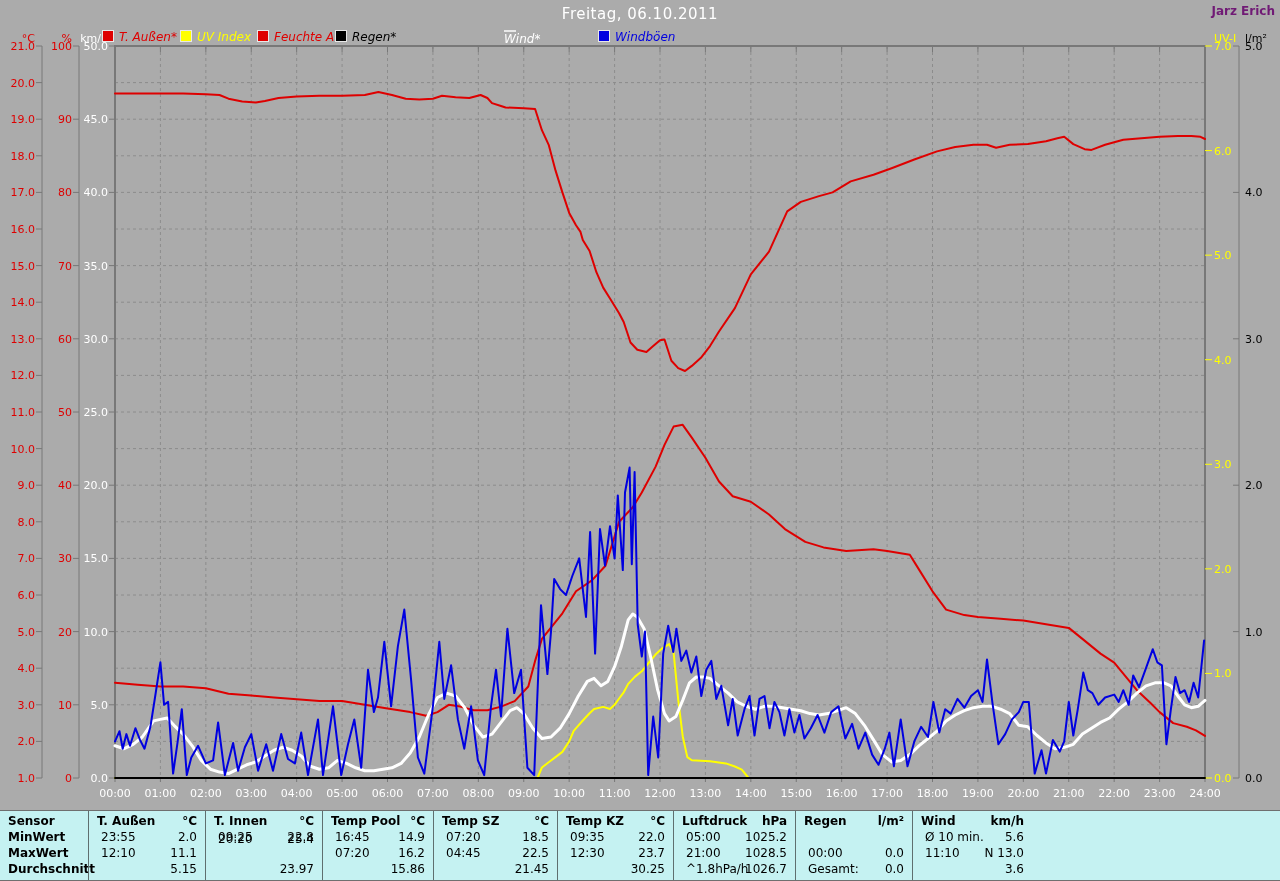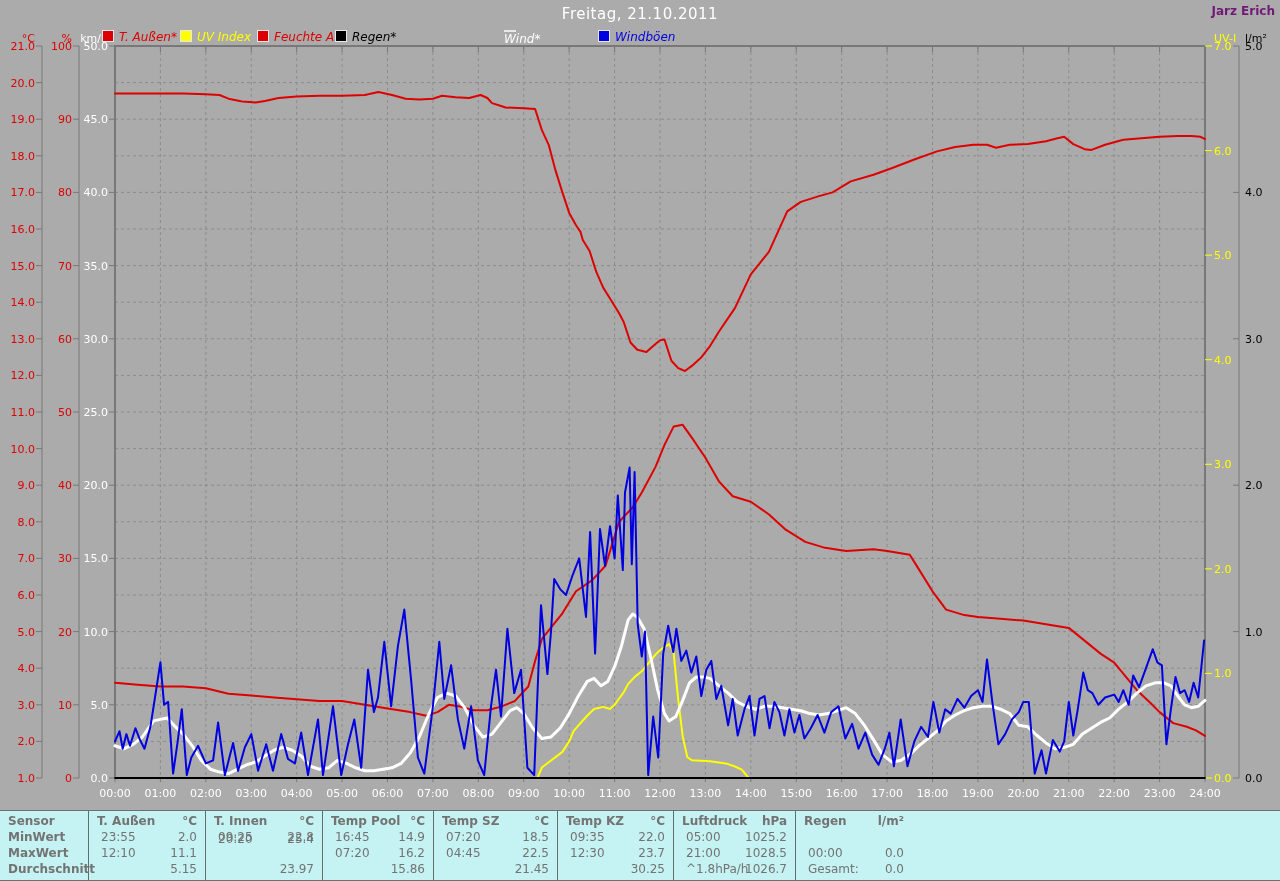--- a/index.html
+++ b/index.html
@@ -16,21 +16,21 @@
   #author{
     position:absolute;top:4px;right:5px;color:#701a75;font-size:12px;font-weight:bold;
   }
   #legend{position:absolute;top:30px;left:0;width:1280px;height:16px;}
   .legend-item{position:absolute;top:0;height:14px;display:flex;font-size:12px;font-style:italic;}
   .legend-swatch{width:10px;height:10px;display:inline-block;margin-right:5px;border:1px solid #e8e8e8;}
   #chart-wrap{position:absolute;top:0;left:0;}
   #datatable{
     position:absolute;left:0;top:810px;width:1280px;height:69px;
     background:#C5F2F2;border-top:1px solid #6f6f6f;border-bottom:1px solid #6f6f6f;
-    color:#737373;font-size:12px;
+    color:#000000;font-size:12px;
   }
   .tcol{position:absolute;top:0;height:69px;box-sizing:border-box;}
   .tcol.sep{border-left:1px solid #5f6f6f;}
   .trow{position:absolute;left:0;width:100%;height:16px;line-height:16px;white-space:nowrap;}
   .tl{position:absolute;left:8px;}
   .tl2{position:absolute;left:12px;}
   .tr{position:absolute;right:8px;}
   .th{font-weight:bold;}
 </style>
 </head>
@@ -280,21 +280,21 @@
       <text x="1205" y="797" fill="#FFFFFF" font-size="11" text-anchor="middle">24:00</text>
       <polyline points="115.0,682.8 137.7,684.7 160.4,686.5 183.1,686.5 205.8,688.3 228.5,693.8 251.3,695.6 274.0,697.5 296.7,699.3 319.4,701.1 342.1,701.1 364.8,704.8 387.5,708.5 410.2,712.1 426.1,715.8 437.5,712.1 448.8,704.8 460.2,706.6 473.8,710.3 487.4,710.3 501.0,706.6 514.7,701.1 528.3,686.5 535.1,660.9 541.9,638.9 562.4,613.3 576.0,591.3 591.9,580.4 605.5,565.7 619.1,521.8 632.8,507.2 641.8,492.5 655.5,466.9 664.5,444.9 673.6,426.6 682.7,424.8 691.8,437.6 705.4,457.8 719.0,481.5 732.7,496.2 750.8,501.7 769.0,514.5 784.9,529.1 805.3,541.9 823.5,547.4 846.2,551.1 873.5,549.3 887.1,551.1 909.8,554.7 918.9,569.4 932.5,591.3 946.1,609.6 964.3,615.1 977.9,617.0 1000.6,618.8 1023.3,620.6 1046.0,624.3 1068.8,627.9 1082.4,638.9 1100.5,653.6 1114.2,662.7 1127.8,679.2 1136.9,690.2 1150.5,703.0 1159.6,712.1 1173.2,723.1 1186.8,726.8 1195.9,730.4 1205.0,735.9" fill="none" stroke="#DE0000" stroke-width="2" stroke-linejoin="round" stroke-linecap="round"></polyline>
       <polyline points="115.0,778.0 537.4,778.0 541.9,767.5 548.7,762.3 555.5,757.1 562.4,751.9 569.2,741.4 573.7,730.9 578.3,725.7 582.8,720.5 589.6,713.2 594.1,709.0 603.2,706.9 610.0,709.0 614.6,704.8 619.1,698.5 623.7,692.3 628.2,683.9 635.0,676.6 641.8,671.3 648.6,663.0 655.5,654.6 662.3,648.3 669.1,644.1 673.6,652.5 678.2,699.6 682.7,736.2 687.3,757.1 691.8,760.2 710.0,761.3 725.9,763.4 734.9,766.5 741.8,769.6 748.6,778.0 1205.0,778.0" fill="none" stroke="#FFFF00" stroke-width="2" stroke-linejoin="round" stroke-linecap="round"></polyline>
       <polyline points="115.0,93.6 137.7,93.6 160.4,93.6 183.1,93.6 205.8,94.3 219.5,95.0 228.5,98.7 242.2,101.6 255.8,102.4 264.9,100.9 278.5,98.0 296.7,96.5 319.4,95.8 342.1,95.8 364.8,95.0 378.4,92.1 392.0,95.0 405.7,98.7 419.3,99.4 432.9,98.7 442.0,95.8 455.6,97.2 469.3,98.0 480.6,95.0 487.4,98.0 492.0,103.1 501.0,106.0 505.6,107.5 523.8,108.2 535.1,109.0 541.9,130.2 548.7,144.8 555.5,170.4 562.4,192.4 569.2,212.9 576.0,225.3 580.5,231.9 582.8,240.0 589.6,251.0 596.4,272.2 603.2,287.6 610.0,298.5 619.1,313.2 623.7,322.0 630.5,342.5 637.3,349.8 646.4,352.0 653.2,346.1 660.0,340.3 664.5,339.5 671.4,360.8 678.2,368.1 685.0,371.0 691.8,365.9 700.9,357.8 710.0,346.1 719.0,331.5 734.9,308.1 750.8,274.4 769.0,251.7 787.2,211.4 800.8,201.9 819.0,196.1 832.6,192.4 850.7,181.4 873.5,174.8 891.6,168.2 914.3,159.5 937.0,151.4 955.2,147.0 973.4,144.8 987.0,144.8 996.1,147.7 1009.7,144.8 1027.9,144.1 1046.0,141.2 1057.4,138.2 1064.2,136.8 1073.3,144.1 1084.6,149.2 1091.5,149.9 1105.1,144.8 1123.3,139.7 1141.4,138.2 1159.6,136.8 1177.8,136.0 1191.4,136.0 1200.5,136.8 1205.0,139.0" fill="none" stroke="#DE0000" stroke-width="2" stroke-linejoin="round" stroke-linecap="round"></polyline>
       <polyline points="115.0,778.0 1205.0,778.0" fill="none" stroke="#000000" stroke-width="2" stroke-linejoin="round" stroke-linecap="round"></polyline>
       <polyline points="115.0,745.8 124.1,748.7 133.2,744.3 142.3,737.0 153.6,720.9 160.4,719.4 167.2,718.0 174.0,725.3 183.1,734.1 192.2,745.8 201.3,760.4 210.4,769.2 219.5,772.1 228.5,773.6 237.6,769.2 246.7,764.8 255.8,761.9 264.9,756.0 274.0,750.2 283.0,747.3 292.1,750.2 301.2,756.0 310.3,766.3 319.4,769.2 328.5,767.8 337.5,760.4 346.6,763.4 355.7,767.8 364.8,770.7 373.9,770.7 383.0,769.2 392.0,767.8 401.1,763.4 410.2,753.1 419.3,737.0 428.4,715.0 437.5,697.5 446.5,693.1 455.6,696.0 464.7,707.7 473.8,725.3 482.9,737.0 492.0,734.1 501.0,722.4 510.1,710.7 516.9,707.7 523.8,713.6 532.8,728.2 541.9,738.5 551.0,737.0 560.1,728.2 569.2,713.6 578.3,696.0 587.3,681.4 594.1,678.4 601.0,685.8 607.8,681.4 614.6,666.7 621.4,646.2 628.2,619.9 632.8,614.0 637.3,617.0 644.1,628.7 650.9,658.0 657.7,690.2 664.5,713.6 669.1,720.9 675.9,716.5 682.7,700.4 689.5,682.8 696.3,677.0 703.1,677.0 710.0,678.4 719.0,685.8 728.1,693.1 737.2,701.9 746.3,706.3 755.4,709.2 764.5,706.3 773.5,706.3 782.6,707.7 791.7,709.2 800.8,710.7 809.9,713.6 819.0,715.0 828.0,713.6 837.1,710.7 846.2,707.7 855.3,713.6 864.4,725.3 873.5,739.9 882.5,754.6 891.6,761.9 900.7,760.4 909.8,754.6 918.9,745.8 928.0,738.5 937.0,731.2 946.1,720.9 955.2,715.0 964.3,710.7 973.4,707.7 982.5,706.3 991.5,706.3 1000.6,709.2 1009.7,713.6 1018.8,725.3 1027.9,726.8 1037.0,735.5 1046.0,742.9 1055.1,748.7 1064.2,747.3 1073.3,744.3 1082.4,734.1 1091.5,728.2 1100.5,722.4 1109.6,718.0 1118.7,709.2 1127.8,701.9 1136.9,693.1 1146.0,685.8 1155.0,682.8 1164.1,682.8 1170.9,685.8 1177.8,696.0 1184.6,704.8 1191.4,707.7 1198.2,706.3 1205.0,700.4" fill="none" stroke="#FFFFFF" stroke-width="3" stroke-linejoin="round" stroke-linecap="round"></polyline>
       <polyline points="115.0,741.4 119.5,731.2 122.7,748.7 126.4,734.1 130.0,745.8 135.4,728.2 140.0,739.9 144.5,748.7 150.4,726.8 155.0,697.5 160.4,662.3 164.1,704.8 168.1,701.9 173.1,773.6 177.7,741.4 181.8,709.2 186.8,775.1 191.3,757.5 198.1,745.8 205.8,763.4 213.1,760.4 218.1,722.4 224.9,775.1 233.1,742.9 238.1,770.7 244.9,747.3 251.3,734.1 258.1,770.7 266.2,744.3 273.0,770.7 281.2,734.1 288.0,759.0 294.9,763.4 301.2,732.6 308.0,775.1 318.0,719.4 323.0,775.1 333.0,706.3 341.2,775.1 348.0,744.3 354.3,719.4 361.2,767.8 368.0,669.7 373.9,712.1 378.0,697.5 384.3,641.8 391.1,706.3 397.9,646.2 404.3,609.6 411.1,679.9 417.9,757.5 424.3,773.6 432.9,706.3 439.3,641.8 444.3,698.9 451.1,665.3 457.9,719.4 464.3,748.7 471.1,706.3 477.9,760.4 484.2,775.1 491.0,706.3 496.0,669.7 501.0,716.5 507.4,628.7 514.2,693.1 521.0,669.7 527.4,767.8 534.2,775.1 541.0,605.2 547.4,674.1 551.0,631.6 554.2,578.9 560.1,589.1 566.0,595.0 572.3,576.0 579.2,558.4 586.0,617.0 590.1,532.0 595.1,653.6 600.0,529.1 605.0,565.7 610.0,526.2 614.6,558.4 617.8,495.4 622.8,570.1 625.0,492.5 629.6,467.6 631.8,564.3 634.6,472.0 637.7,624.3 641.8,656.5 645.0,631.6 648.2,775.1 653.2,716.5 658.2,757.5 663.2,653.6 668.2,625.7 673.2,652.1 676.4,628.7 681.3,660.9 686.3,650.6 691.3,672.6 696.3,656.5 701.3,696.0 706.3,669.7 711.3,660.9 716.3,698.9 721.3,685.8 728.1,725.3 732.7,698.9 737.7,735.5 744.5,709.2 749.5,696.0 754.5,735.5 759.5,698.9 764.5,696.0 769.5,728.2 774.4,701.9 779.4,712.1 784.4,735.5 789.4,709.2 794.4,732.6 799.4,715.0 804.4,738.5 810.8,728.2 817.6,715.0 824.4,732.6 831.2,712.1 838.5,706.3 845.3,738.5 852.1,723.8 858.5,748.7 865.3,732.6 872.1,754.6 878.5,764.8 884.8,748.7 889.4,732.6 893.9,766.3 900.7,719.4 907.5,766.3 914.3,741.4 921.1,726.8 928.0,737.0 933.4,701.9 939.3,732.6 945.2,709.2 950.7,713.6 957.5,698.9 964.3,707.7 971.1,696.0 977.9,690.2 982.5,701.9 987.0,659.4 992.5,703.3 998.4,744.3 1005.2,734.1 1012.0,719.4 1018.8,712.1 1023.3,701.9 1028.8,701.9 1034.7,773.6 1041.5,750.2 1046.0,773.6 1052.9,739.9 1059.7,751.6 1064.2,741.4 1068.8,701.9 1073.3,735.5 1077.8,709.2 1083.3,672.6 1087.8,690.2 1092.4,693.1 1098.3,704.8 1105.1,697.5 1114.2,694.6 1118.7,701.9 1123.3,690.2 1128.7,704.8 1133.2,675.5 1139.1,687.2 1146.0,668.2 1152.8,649.2 1157.3,662.3 1161.9,665.3 1166.4,744.3 1170.9,709.2 1175.5,677.0 1180.0,693.1 1184.6,690.2 1189.1,701.9 1193.6,682.8 1198.2,697.5 1204.1,640.4" fill="none" stroke="#0000E0" stroke-width="2" stroke-linejoin="round" stroke-linecap="round"></polyline>
     </svg>
 </div>
 
-<div id="title">Freitag, 21.10.2011</div>
+<div id="title">Freitag, 06.10.2011</div>
 <div id="author">Jarz Erich</div>
 <div id="legend">
     <div class="legend-item" style="left: 102px;">
       <span class="legend-swatch" style="background: rgb(222, 0, 0);"></span>
       <span style="color: rgb(222, 0, 0);">T. Außen*</span>
     </div>
     <div class="legend-item" style="left: 180px;">
       <span class="legend-swatch" style="background: rgb(255, 255, 0);"></span>
       <span style="color: rgb(255, 255, 0);">UV Index</span>
     </div>
@@ -442,13 +442,30 @@
       <div class="trow" style="top: 18px;"></div>
       <div class="trow" style="top: 34px;">
         <span class="tl2">00:00</span>
         <span class="tr">0.0</span>
       </div>
       <div class="trow" style="top: 50px;">
         <span class="tl2">Gesamt:</span>
         <span class="tr">0.0</span>
       </div>
     </div>
+    <div class="tcol sep" style="left: 912px; width: 120px;">
+      <div class="trow" style="top: 2px;">
+        <span class="tl th">Wind</span>
+        <span class="tr th">km/h</span>
+      </div>
+      <div class="trow" style="top: 18px;">
+        <span class="tl2">Ø 10 min.</span>
+        <span class="tr">5.6</span>
+      </div>
+      <div class="trow" style="top: 34px;">
+        <span class="tl2">11:10</span>
+        <span class="tr">N 13.0</span>
+      </div>
+      <div class="trow" style="top: 50px;">
+        <span class="tr">3.6</span>
+      </div>
+    </div>
   </div>
 
 </body></html>

